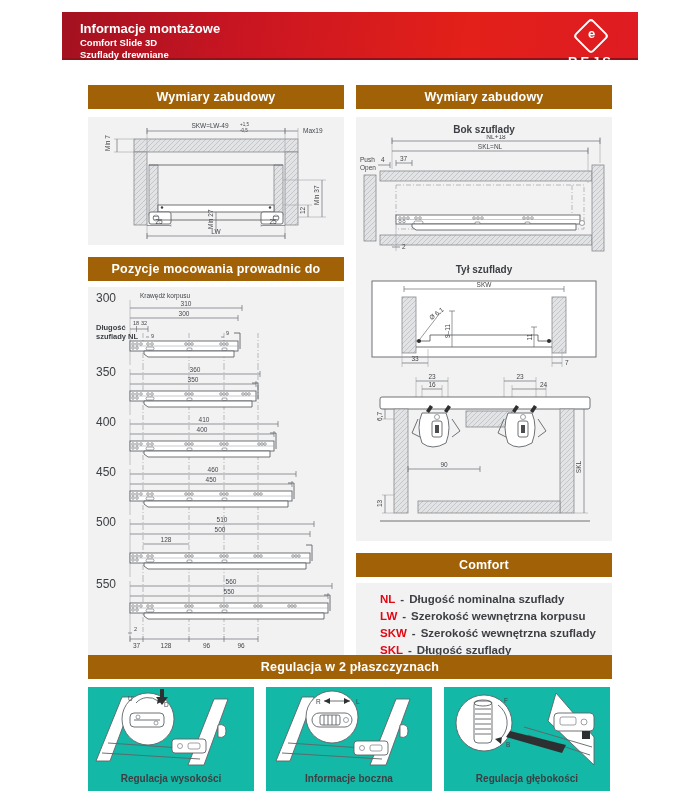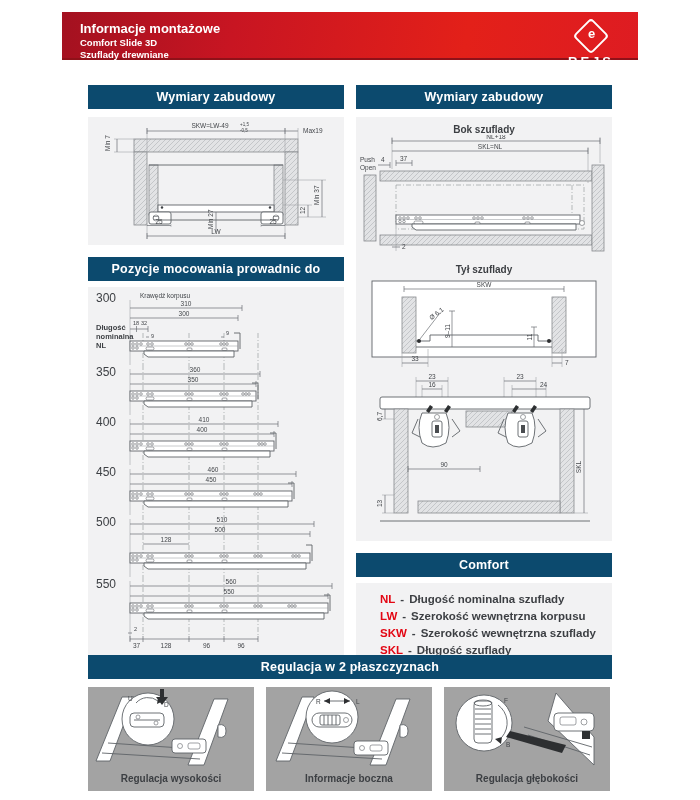--- a/index.html
+++ b/index.html
@@ -19,21 +19,21 @@
   .logo .diamond{
     width:22px;height:22px;border:2.5px solid #fff;border-radius:4px;
     transform:rotate(45deg);margin:3px auto 5px auto;position:relative;
   }
   .logo .diamond span{
     position:absolute;left:1px;top:0px;width:18px;height:18px;line-height:18px;
     transform:rotate(-45deg);font-weight:bold;font-size:13px;
   }
   .logo .brand{font-size:13px;font-weight:bold;letter-spacing:3px;}
   .sec-h{
-    background:#0c4a6e;color:#fff;font-weight:bold;font-size:12.5px;
+    background:#a16207;color:#fff;font-weight:bold;font-size:12.5px;
     text-align:center;height:24px;line-height:24px;letter-spacing:0.2px;
   }
   .panel{background:#f2f2f3;}
   .col-left{position:absolute;left:88px;top:85px;width:256px;}
   .col-right{position:absolute;left:356px;top:85px;width:256px;}
   .mt8{margin-top:8px;} .mt12{margin-top:12px;} .mt6{margin-top:6px;}
   .drawing-title{font-size:10px;font-weight:bold;text-align:center;padding-top:7px;color:#3c3f43;}
   svg text{font-family:"Liberation Sans",sans-serif;font-size:6.5px;fill:#43464a;}
   svg text.small{font-size:5.5px;}
   svg text.tol{font-size:4.5px;}
@@ -46,21 +46,21 @@
   .hatch{fill:url(#ht);stroke:#87898d;stroke-width:0.8;}
   .pos-row{display:flex;align-items:flex-start;}
   .pos-row .nl{width:36px;font-size:12px;color:#3c3f43;padding-left:8px;box-sizing:border-box;}
   .nl-caption{position:absolute;left:8px;top:36px;width:44px;font-size:7.5px;font-weight:bold;line-height:9px;}
   .legend-panel{padding:8px 10px 8px 24px;}
   .legend-row{font-size:11.5px;font-weight:bold;line-height:17px;color:#3c3f43;}
   .legend-row .abbr{color:#e30613;margin-right:5px;}
   .legend-row .sep{margin-right:5px;}
   .bottom-wrap{position:absolute;left:88px;top:655px;width:524px;}
   .bottom-panels{display:flex;gap:12px;margin-top:8px;}
-  .bpanel{width:166px;background:#a3a3a3;}
+  .bpanel{width:166px;background:#14b8a6;}
   .bpanel .cap{font-size:10px;font-weight:bold;text-align:center;padding:2px 0 7px 0;}
 </style>
 </head>
 <body>
 
 <svg width="0" height="0" style="position:absolute" aria-hidden="true">
   <defs>
     <pattern id="ht" width="5" height="5" patternUnits="userSpaceOnUse">
       <rect width="5" height="5" fill="#e2e3e5"></rect>
       <path d="M0 5L5 0M-1 1L1 -1M4 6L6 4" stroke="#bcbfc2" stroke-width="0.8"></path>
@@ -146,21 +146,21 @@
       <line class="dimline" x1="59" y1="119" x2="197" y2="119"></line>
       <line class="dimline" x1="59" y1="116" x2="59" y2="122"></line>
         <line class="dimline" x1="197" y1="116" x2="197" y2="122"></line>
       <text x="128" y="117" text-anchor="middle">LW</text>
     </svg>
   </div>
 
   <div class="sec-h mt12">Pozycje mocowania prowadnic do korpusu</div>
 
   <div class="panel mt6" style="position:relative;padding:4px 0 4px 0">
-    <div class="nl-caption">Długość nominalna NL</div>
+    <div class="nl-caption">Długość szuflady NL</div>
 
     <div class="pos-row">
       <div class="nl">300</div>
       <svg width="214" height="74" viewBox="0 0 214 74">
         <line class="dash" x1="19" y1="42" x2="19" y2="74"></line>
           <line class="dash" x1="65" y1="42" x2="65" y2="74"></line>
         <line class="dash" x1="100" y1="42" x2="100" y2="74"></line>
           <line class="dash" x1="134" y1="42" x2="134" y2="74"></line>
         <text x="16" y="7">Krawędź korpusu</text>
         <line class="ext" x1="6" y1="9" x2="6" y2="74"></line>

